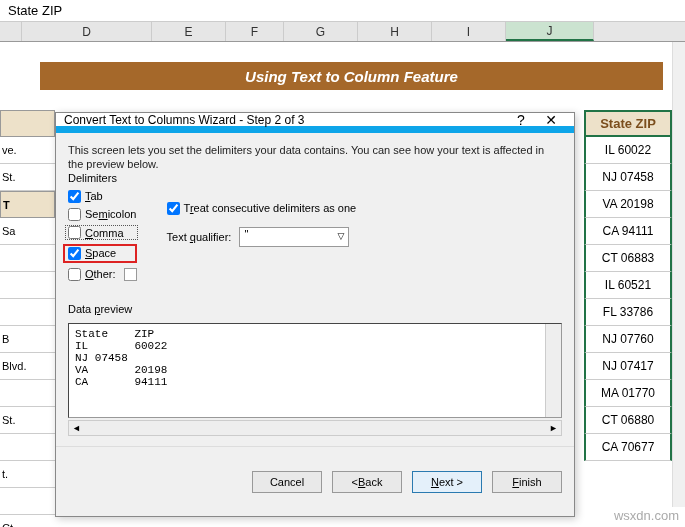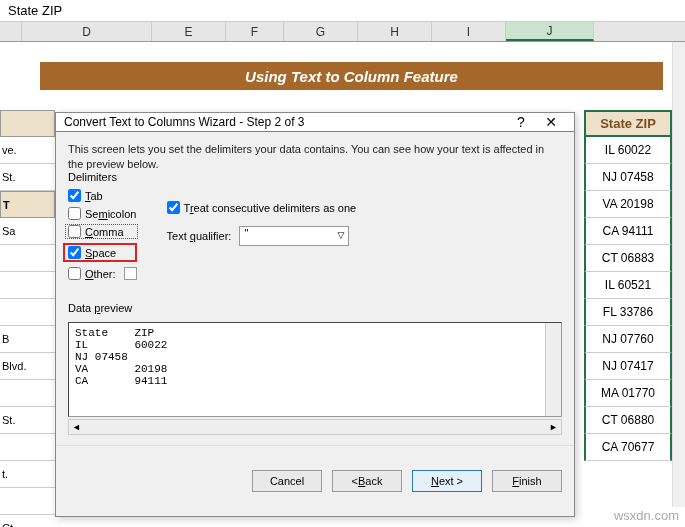--- a/index.html
+++ b/index.html
@@ -106,36 +106,36 @@
       height: 405px;
       background: #f0f0f0;
       border: 1px solid #888;
       box-shadow: 2px 2px 8px rgba(0,0,0,0.2);
       display: flex;
       flex-direction: column;
     }
     .titlebar {
       height: 20px;
       background: #fff;
-      border-bottom: 1px solid #0ea5e9;
+      border-bottom: 7px solid #0ea5e9;
       display: flex;
       align-items: center;
       padding: 0 8px;
     }
     .titlebar-text { flex: 1; font-size: 12px; }
     .titlebar-btn { width: 30px; text-align: center; font-size: 14px; cursor: pointer; }
     .dialog-body { padding: 10px 12px; flex: 1; display: flex; flex-direction: column; }
     .desc { font-size: 11px; color: #222; line-height: 1.3; }
     .fieldset-label { font-size: 11px; margin-bottom: 2px; }
     .delim-row { display: flex; align-items: flex-start; gap: 30px; }
     .delim-checks { display: flex; flex-direction: column; gap: 5px; padding: 4px 0; }
     .chk { display: flex; align-items: center; gap: 4px; font-size: 11px; }
     .chk input { width: 13px; height: 13px; }
     .chk.highlighted { border: 2px solid #d22; padding: 1px 3px; margin-left: -5px; }
-    .chk.dotted { outline: 1px dotted #555; padding: 0 2px; margin-left: -2px; }
+    .chk.dotted { outline: 1px dotted #555; padding: 0 2px; margin-left: -2px; align-items: flex-end; }
     .other-input { width: 28px; height: 18px; border: 1px solid #999; margin-left: 4px; }
     .right-opts { display: flex; flex-direction: column; gap: 12px; padding-top: 16px; justify-content: flex-end; }
     .qual-row { display: flex; align-items: center; gap: 8px; }
     .qual-select { width: 110px; height: 20px; border: 1px solid #999; background: #fff; padding: 0 4px; position: relative; }
     .qual-arrow { position: absolute; right: 4px; top: 3px; font-size: 9px; }
     .preview-label { margin-top: 18px; font-size: 11px; }
     .preview-box {
       margin-top: 8px;
       border: 1px inset #999;
       background: #fff;

